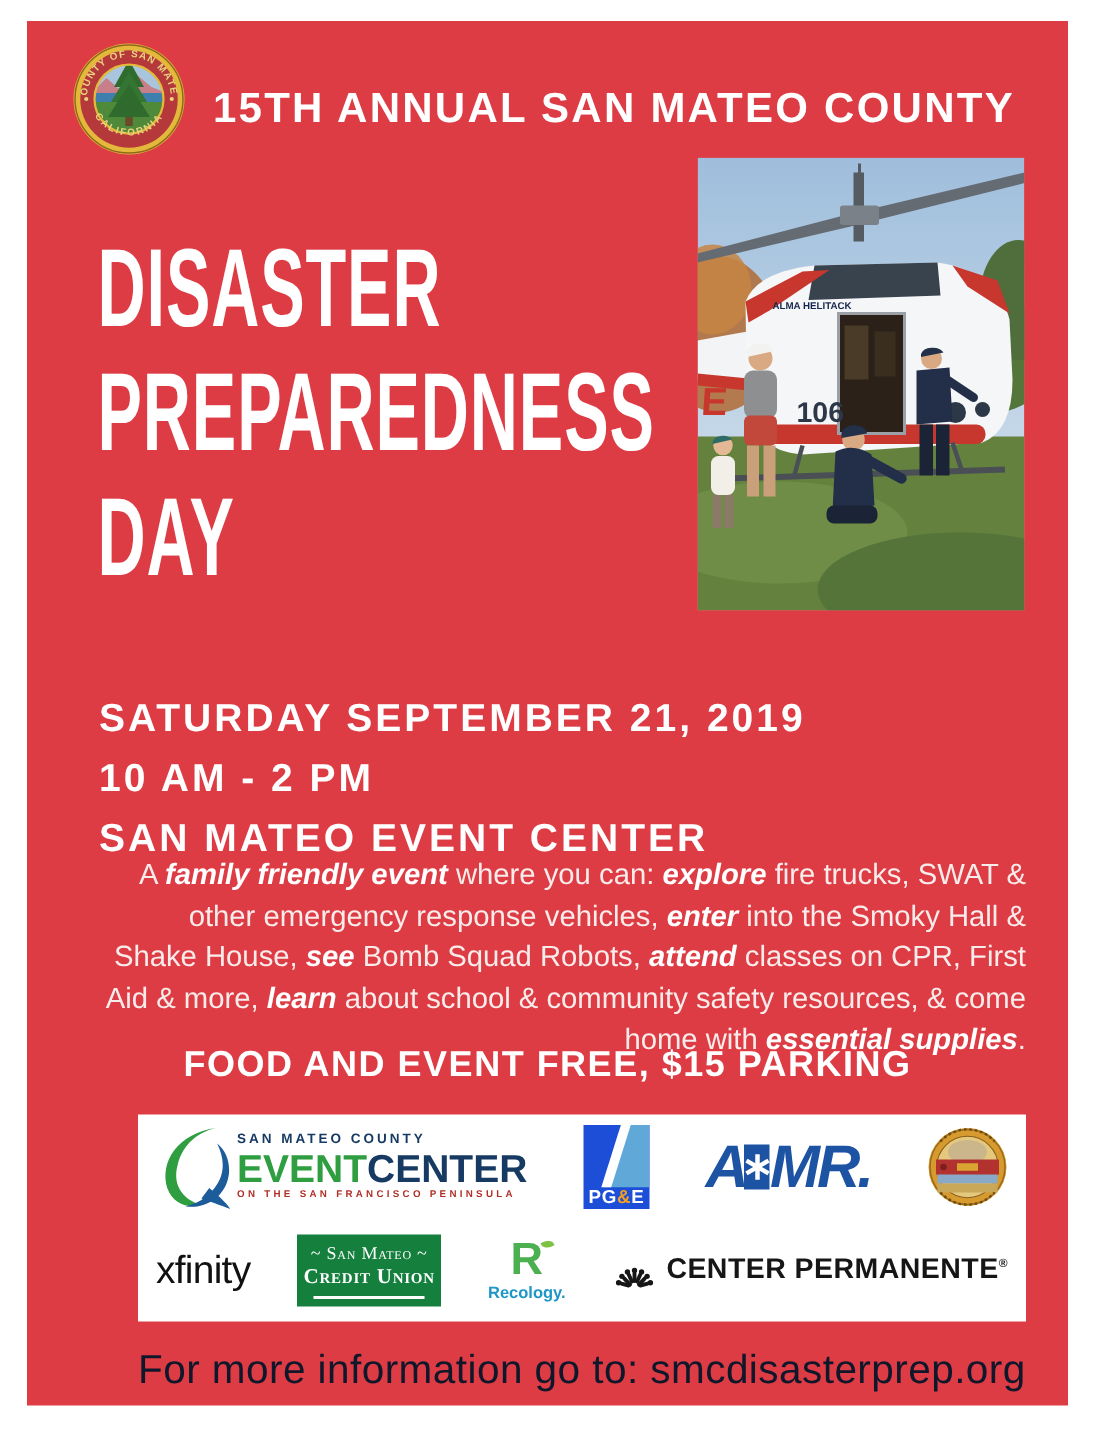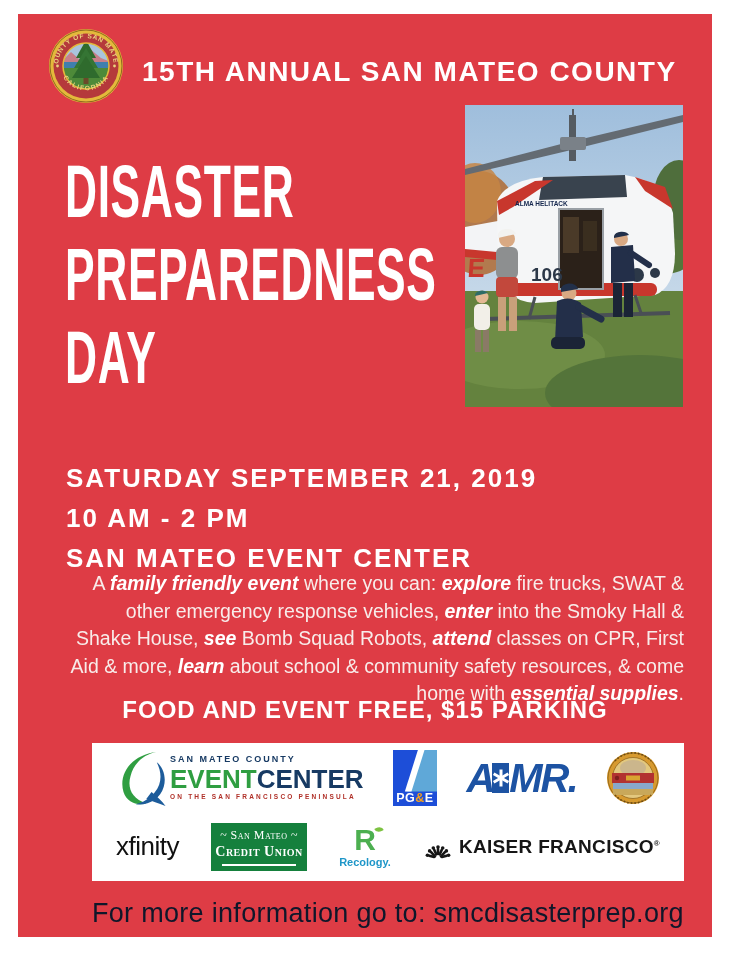--- a/index.html
+++ b/index.html
@@ -25,21 +25,21 @@
 
   .description{position:absolute;left:48px;top:556px;width:618px;margin:0;
     color:#F8ECEA;font-size:19.5px;line-height:27.5px;text-align:right;}
   .seg-b{font-weight:bold;font-style:italic;color:#ffffff;}
 
   .admission{position:absolute;left:0;top:682px;width:100%;text-align:center;
     color:#ffffff;font-weight:bold;font-size:24px;letter-spacing:1px;}
 
   .sponsor-box{position:absolute;left:74px;top:729px;width:592px;height:138px;
     background:#ffffff;}
-  .sponsor-row{display:flex;align-items:center;height:69px;padding:0 24px;
+  .sponsor-row{display:flex;align-items:center;height:69px;padding:0 12px;
     justify-content:space-between;}
 
   
   .logo-ec{display:flex;align-items:center;gap:4px;}
   .ec-text{line-height:1;}
   .ec-county{font-size:9px;font-weight:bold;color:#173A63;letter-spacing:2px;margin-bottom:2px;}
   .ec-main{font-size:26px;font-weight:bold;letter-spacing:0;}
   .ec-event{color:#2F9E41;}
   .ec-center{color:#173A63;}
   .ec-tag{font-size:6.5px;font-weight:bold;color:#B03028;letter-spacing:2.2px;margin-top:2px;}
@@ -309,21 +309,21 @@
               <circle cx="4.4" cy="22.2" r="1.8"></circle>
               <circle cx="6.6" cy="17.9" r="1.8"></circle>
               <circle cx="10.3" cy="15.0" r="1.8"></circle>
               <circle cx="15" cy="14" r="1.8"></circle>
               <circle cx="19.7" cy="15.0" r="1.8"></circle>
               <circle cx="23.4" cy="17.9" r="1.8"></circle>
               <circle cx="25.6" cy="22.2" r="1.8"></circle>
             </g>
           </svg>
           <div class="kp-name">
-            <span>KAISER FRANCISCO</span><span class="kp-reg">®</span>
+            <span>CENTER PERMANENTE</span><span class="kp-reg">®</span>
           </div>
         </div>
       </div>
     </div>
 
     <div class="footer">For more information go to: smcdisasterprep.org</div>
   </div>
 </div>
 
 </body></html>

